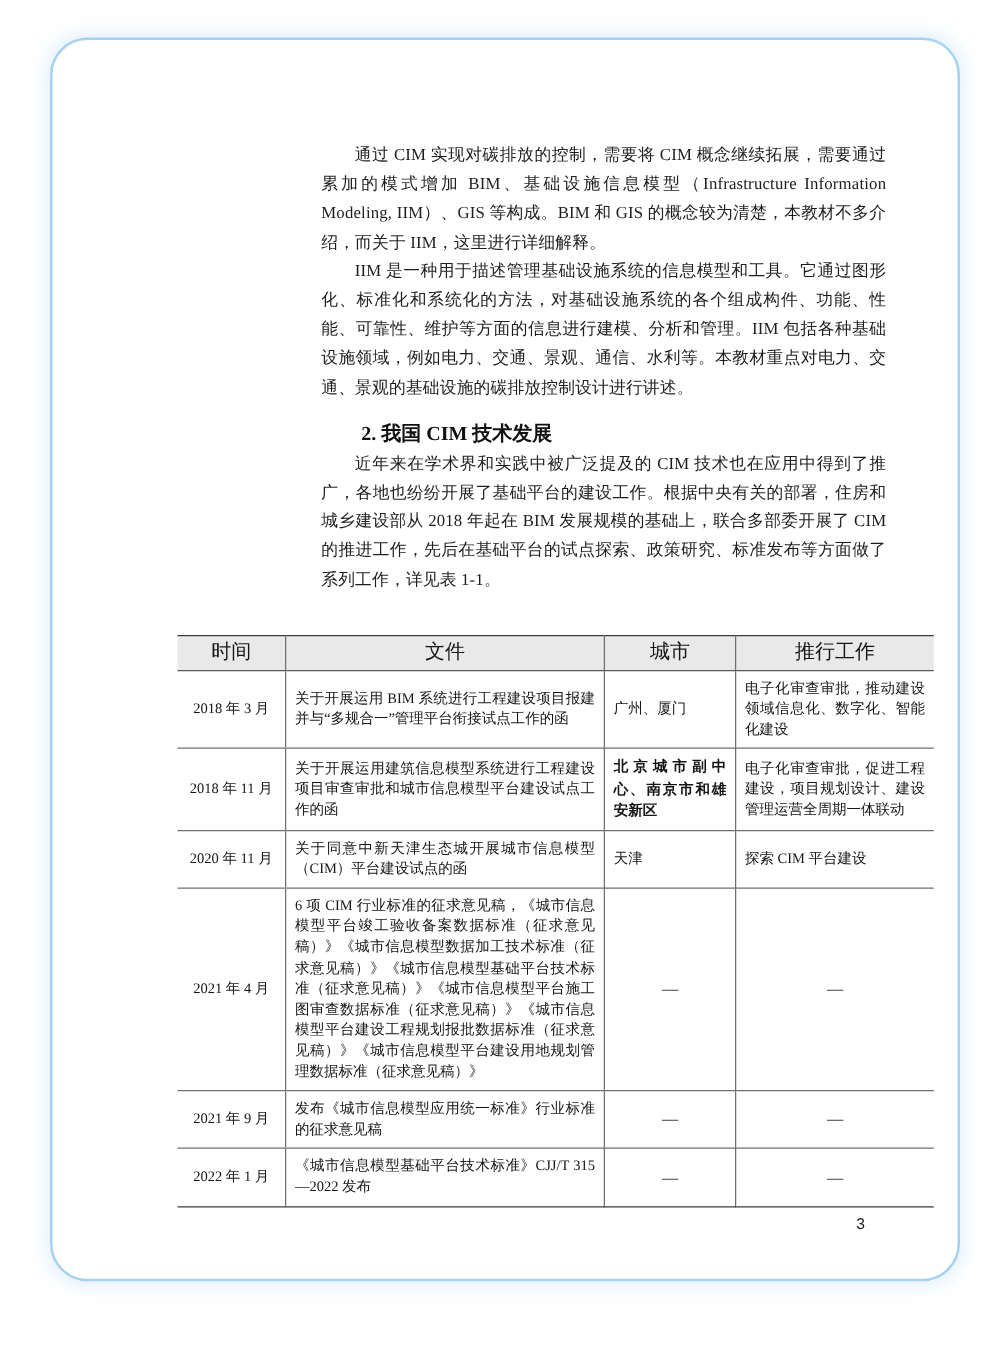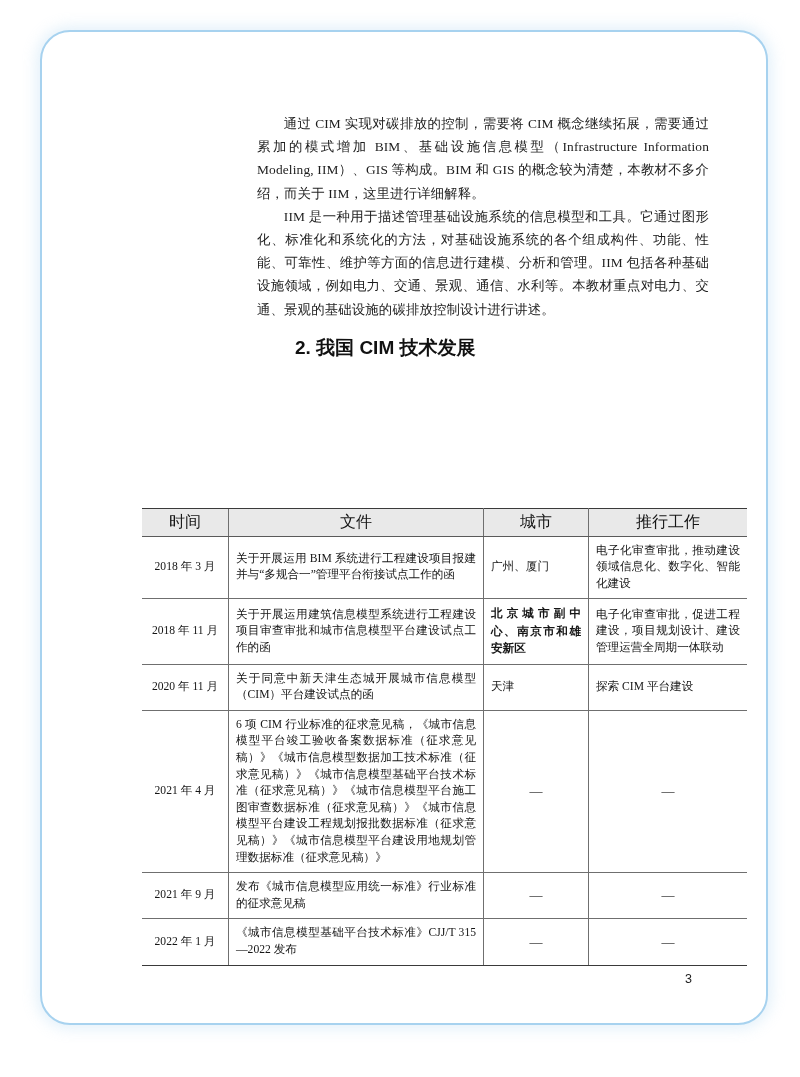--- a/index.html
+++ b/index.html
@@ -51,22 +51,22 @@
     line-height: 23.2px;
     text-align: justify;
     text-justify: inter-ideograph;
     text-indent: 2em;
     color: #1d1d1d;
     letter-spacing: 0.15px;
   }
 
   h3.section-head {
     margin: 16px 0 0 0;
-    font-family: Liberation Sans, sans-serif;
-    font-size: 19px;
+    font-family: Liberation Serif, serif;
+    font-size: 16px;
     font-weight: bold;
     line-height: 22px;
     text-indent: 2em;
     color: #111111;
   }
 
   
   .table-block {
     position: absolute;
     left: 138px;
@@ -162,20 +162,21 @@
 <body>
 
 <div id="page-sheet">
 
   <div id="page-frame"></div>
 
   <div class="content">
     <p class="body-par">通过 CIM 实现对碳排放的控制，需要将 CIM 概念继续拓展，需要通过累加的模式增加 BIM、基础设施信息模型（Infrastructure Information Modeling, IIM）、GIS 等构成。BIM 和 GIS 的概念较为清楚，本教材不多介绍，而关于 IIM，这里进行详细解释。</p>
     <p class="body-par">IIM 是一种用于描述管理基础设施系统的信息模型和工具。它通过图形化、标准化和系统化的方法，对基础设施系统的各个组成构件、功能、性能、可靠性、维护等方面的信息进行建模、分析和管理。IIM 包括各种基础设施领域，例如电力、交通、景观、通信、水利等。本教材重点对电力、交通、景观的基础设施的碳排放控制设计进行讲述。</p>
     <h3 class="section-head">2. 我国 CIM 技术发展</h3>
+    <p class="body-par">近年来在学术界和实践中被广泛提及的 CIM 技术也在应用中得到了推广，各地也纷纷开展了基础平台的建设工作。根据中央有关的部署，住房和城乡建设部从 2018 年起在 BIM 发展规模的基础上，联合多部委开展了 CIM 的推进工作，先后在基础平台的试点探索、政策研究、标准发布等方面做了系列工作，详见表 1-1。</p>
   </div>
 
   <div class="table-block">
 
     <table class="history">
       <thead>
         <tr class="head-row">
           <th class="c-time">时间</th>
           <th class="c-file">文件</th>
           <th class="c-city">城市</th>

